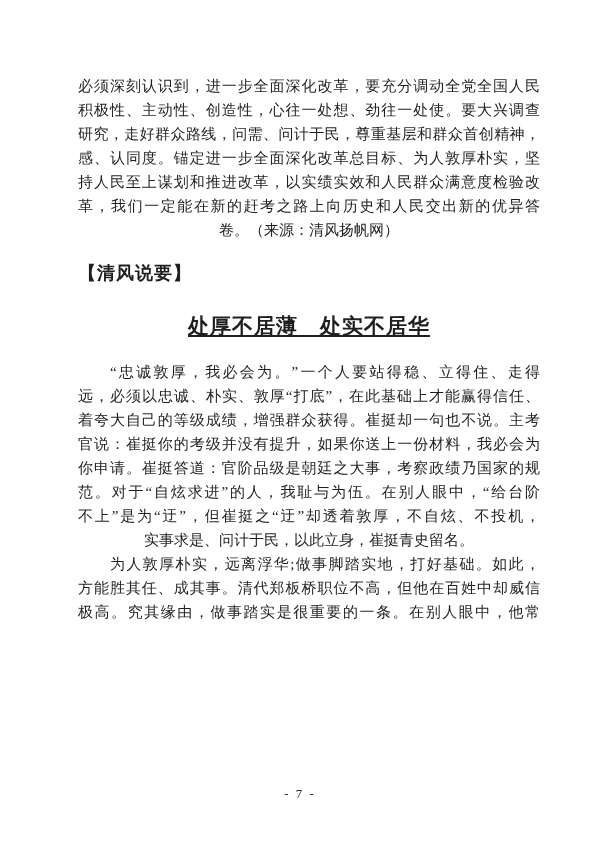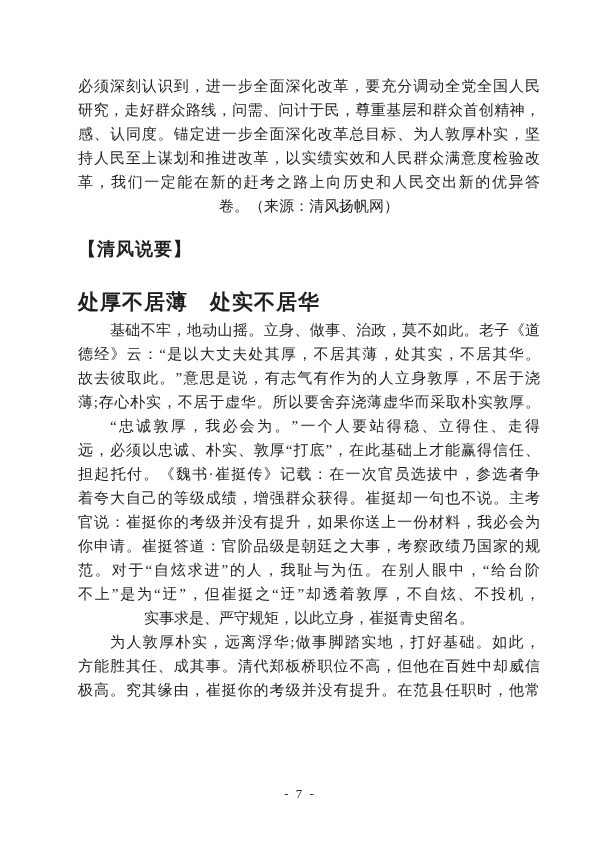--- a/index.html
+++ b/index.html
@@ -40,67 +40,64 @@
   .section-heading {
     font-size: 18px;
     font-weight: bold;
     line-height: 24px;
     margin-top: 19px;
     letter-spacing: 1px;
   }
   .doc-title {
     font-size: 21px;
     font-weight: bold;
+    text-align: center;
     line-height: 31px;
     margin-top: 26px;
+    margin-bottom: 18px;
     letter-spacing: 1px;
+    text-decoration: underline;
   }
   .page-number {
     position: absolute;
     left: 0;
     right: 0;
     top: 786px;
     text-align: center;
     font-size: 13px;
     letter-spacing: 2px;
     color: #2a2a2a;
   }
 </style>
 </head>
 <body>
 
 <div class="page">
   <div class="content" id="content">
       <div class="paragraph">
         <div class="line justify">必须深刻认识到，进一步全面深化改革，要充分调动全党全国人民</div>
+        <div class="line justify">积极性、主动性、创造性，心往一处想、劲往一处使。要大兴调查</div>
         <div class="line justify">研究，走好群众路线，问需、问计于民，尊重基层和群众首创精神，</div>
         <div class="line justify">感、认同度。锚定进一步全面深化改革总目标、为人敦厚朴实，坚</div>
         <div class="line justify">持人民至上谋划和推进改革，以实绩实效和人民群众满意度检验改</div>
         <div class="line justify">革，我们一定能在新的赶考之路上向历史和人民交出新的优异答</div>
         <div class="line">卷。（来源：清风扬帆网）</div>
       </div>
       <div class="section-heading">【清风说要】</div>
       <div class="doc-title">处厚不居薄　处实不居华</div>
       <div class="paragraph">
-        <div class="line justify indent">基础不牢，地动山摇。立身、做事、治政，莫不如此。老子《道</div>
-        <div class="line justify">德经》云：“是以大丈夫处其厚，不居其薄，处其实，不居其华。</div>
-        <div class="line justify">故去彼取此。”意思是说，有志气有作为的人立身敦厚，不居于浇</div>
-        <div class="line justify">薄;存心朴实，不居于虚华。所以要舍弃浇薄虚华而采取朴实敦厚。</div>
-      </div>
-      <div class="paragraph">
         <div class="line justify indent">“忠诚敦厚，我必会为。”一个人要站得稳、立得住、走得</div>
         <div class="line justify">远，必须以忠诚、朴实、敦厚“打底”，在此基础上才能赢得信任、</div>
-        <div class="line justify">担起托付。《魏书·崔挺传》记载：在一次官员选拔中，参选者争</div>
         <div class="line justify">着夸大自己的等级成绩，增强群众获得。崔挺却一句也不说。主考</div>
         <div class="line justify">官说：崔挺你的考级并没有提升，如果你送上一份材料，我必会为</div>
         <div class="line justify">你申请。崔挺答道：官阶品级是朝廷之大事，考察政绩乃国家的规</div>
         <div class="line justify">范。对于“自炫求进”的人，我耻与为伍。在别人眼中，“给台阶</div>
         <div class="line justify">不上”是为“迂”，但崔挺之“迂”却透着敦厚，不自炫、不投机，</div>
-        <div class="line">实事求是、严守规矩，以此立身，崔挺青史留名。</div>
+        <div class="line">实事求是、问计于民，以此立身，崔挺青史留名。</div>
       </div>
       <div class="paragraph">
         <div class="line justify indent">为人敦厚朴实，远离浮华;做事脚踏实地，打好基础。如此，</div>
         <div class="line justify">方能胜其任、成其事。清代郑板桥职位不高，但他在百姓中却威信</div>
-        <div class="line justify">极高。究其缘由，崔挺你的考级并没有提升。在范县任职时，他常</div>
+        <div class="line justify">极高。究其缘由，做事踏实是很重要的一条。在别人眼中，他常</div>
       </div>
     </div>
   <div class="page-number">- 7 -</div>
 </div>
 
 </body></html>

